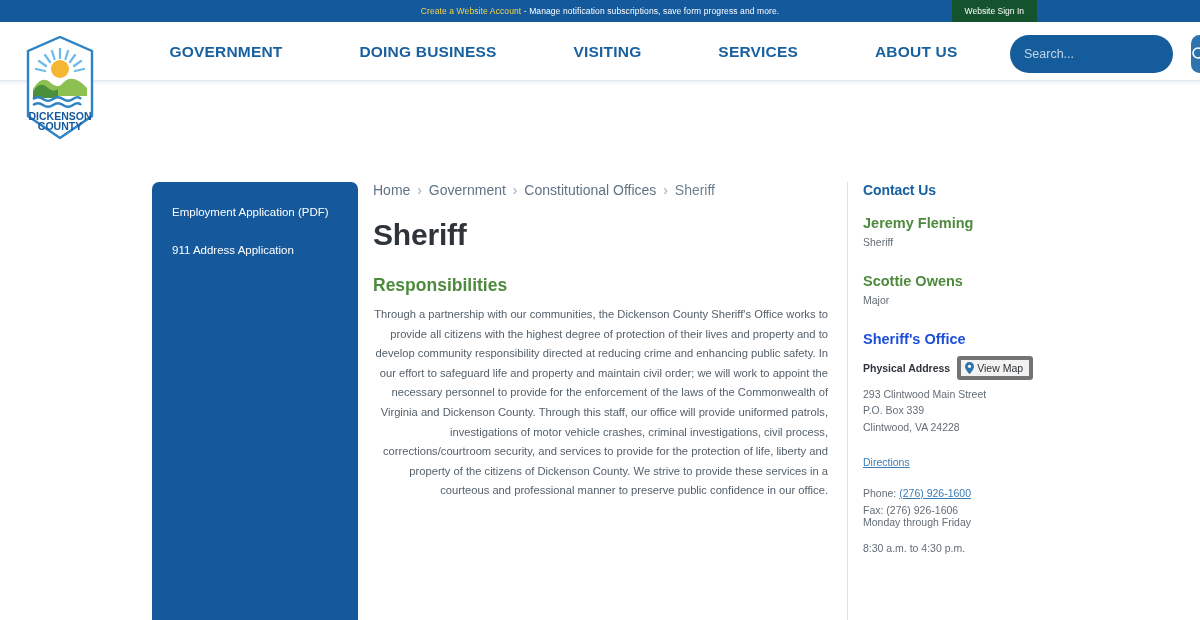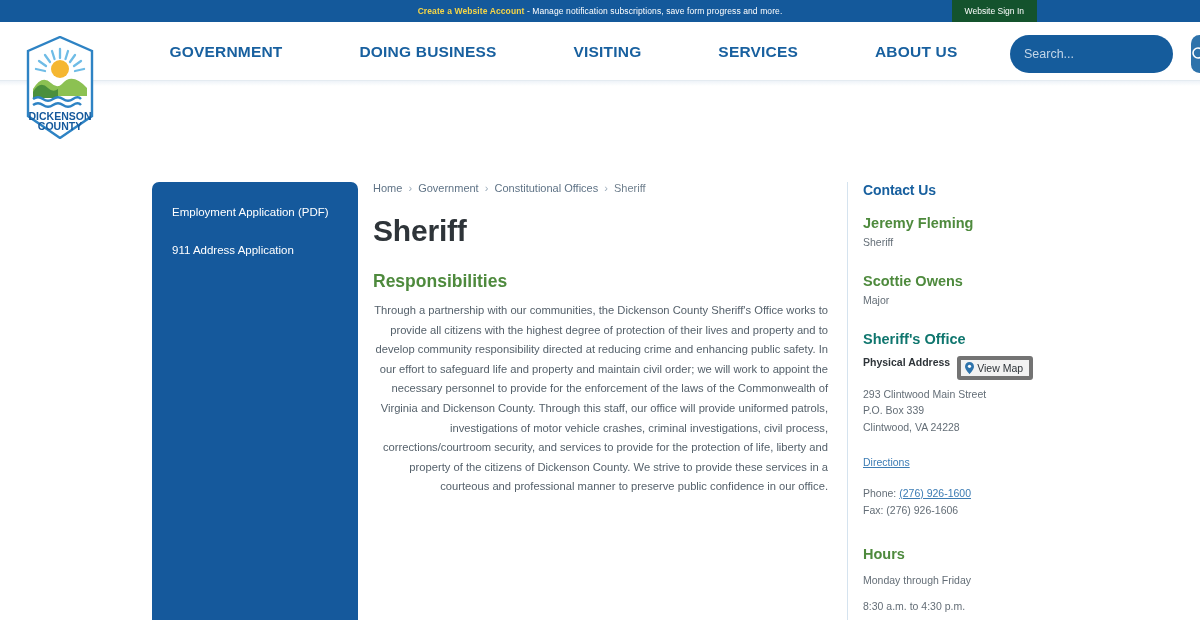--- a/index.html
+++ b/index.html
@@ -13,21 +13,21 @@
   
   .topbar {
     position: relative;
     height: 22px;
     background: #14599b;
     display: flex;
     align-items: center;
     justify-content: center;
   }
   .topbar-msg { font-size: 8.5px; color: #ffffff; letter-spacing: .1px; }
-  .topbar-msg .acct { color: #f5d547; font-weight: bold; }
+  .topbar-msg .acct { color: #f5d547; font-weight: normal; }
   .signin {
     position: absolute; right: 163px; top: 0;
     height: 22px; padding: 0 13px;
     display: flex; align-items: center;
     background: #14532d;
     font-size: 8.5px; color: #ffffff;
     cursor: pointer;
   }
 
   
@@ -99,21 +99,21 @@
     margin-bottom: 22px;
     text-decoration: none;
     cursor: pointer;
     line-height: 1.4;
   }
 
   .content {
     position: absolute; left: 373px; top: 101px;
     width: 455px;
   }
-  .breadcrumb { font-size: 11px; color: #6f7f8d; margin-bottom: 20px; }
+  .breadcrumb { font-size: 14px; color: #6f7f8d; margin-bottom: 20px; }
   .breadcrumb .crumb { color: #5f7386; cursor: pointer; }
   .breadcrumb .sep { color: #9bacbb; margin: 0 3px; }
   .breadcrumb .current { color: #6f7f8d; }
   h1.page-title {
     font-size: 30px; color: #2e3439; font-weight: bold;
     letter-spacing: -.2px; margin-bottom: 23px;
   }
   h2.sec-title {
     font-size: 17.5px; color: #4e8a3d; font-weight: bold;
     margin-bottom: 9px;
@@ -138,24 +138,24 @@
     font-size: 14px; color: #18609f; font-weight: bold;
     letter-spacing: -.1px; margin-bottom: 17px;
   }
   .person { margin-bottom: 25px; }
   .person .name {
     font-size: 14.5px; color: #4e8a3d; font-weight: bold;
     margin-bottom: 5px;
   }
   .person .role { font-size: 10.5px; color: #646e77; }
   .office-title {
-    font-size: 14.5px; color: #0f766e; font-weight: bold;
+    font-size: 14.5px; color: #1d4ed8; font-weight: bold;
     margin-bottom: 9px;
   }
-  .addr-row { display: flex; align-items: flex-start; margin-bottom: 6px; }
+  .addr-row { display: flex; align-items: center; margin-bottom: 6px; }
   .addr-label { font-size: 10.5px; color: #2e3439; font-weight: bold; }
   .viewmap {
     display: inline-flex; align-items: center; gap: 3px;
     margin-left: 7px; padding: 2px 6px 2px 4px;
     background: #f2f2f2; border: 4px solid #737373; border-radius: 3px;
     font-size: 10.5px; color: #2e3439; cursor: pointer;
     white-space: nowrap;
   }
   .addr-line { font-size: 10.5px; color: #646e77; line-height: 1.55; }
   .directions {
@@ -293,18 +293,17 @@
 
     <div class="telrow">
       <span>Phone:</span>
       <a>(276) 926-1600</a>
     </div>
     <div class="telrow second">
       <span>Fax:</span>
       <span>(276) 926-1606</span>
     </div>
 
-    <div class="hours-title">Hours</div>
     <div class="hours-line">Monday through Friday</div>
     <div class="hours-line">8:30 a.m. to 4:30 p.m.</div>
   </div>
 
 </div>
 
 </body></html>

